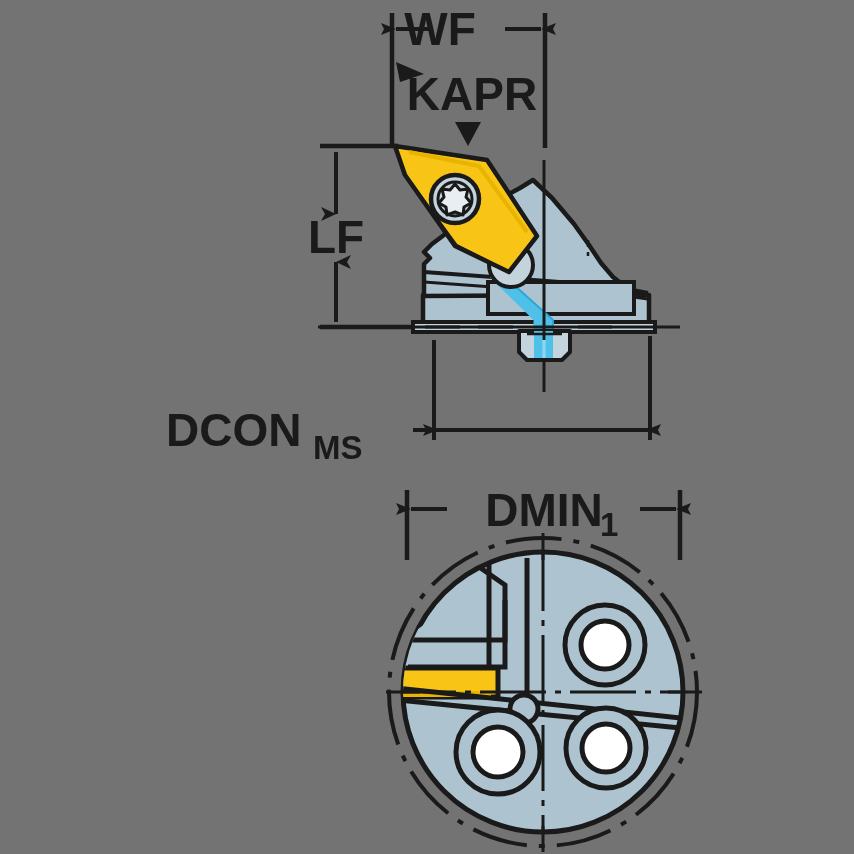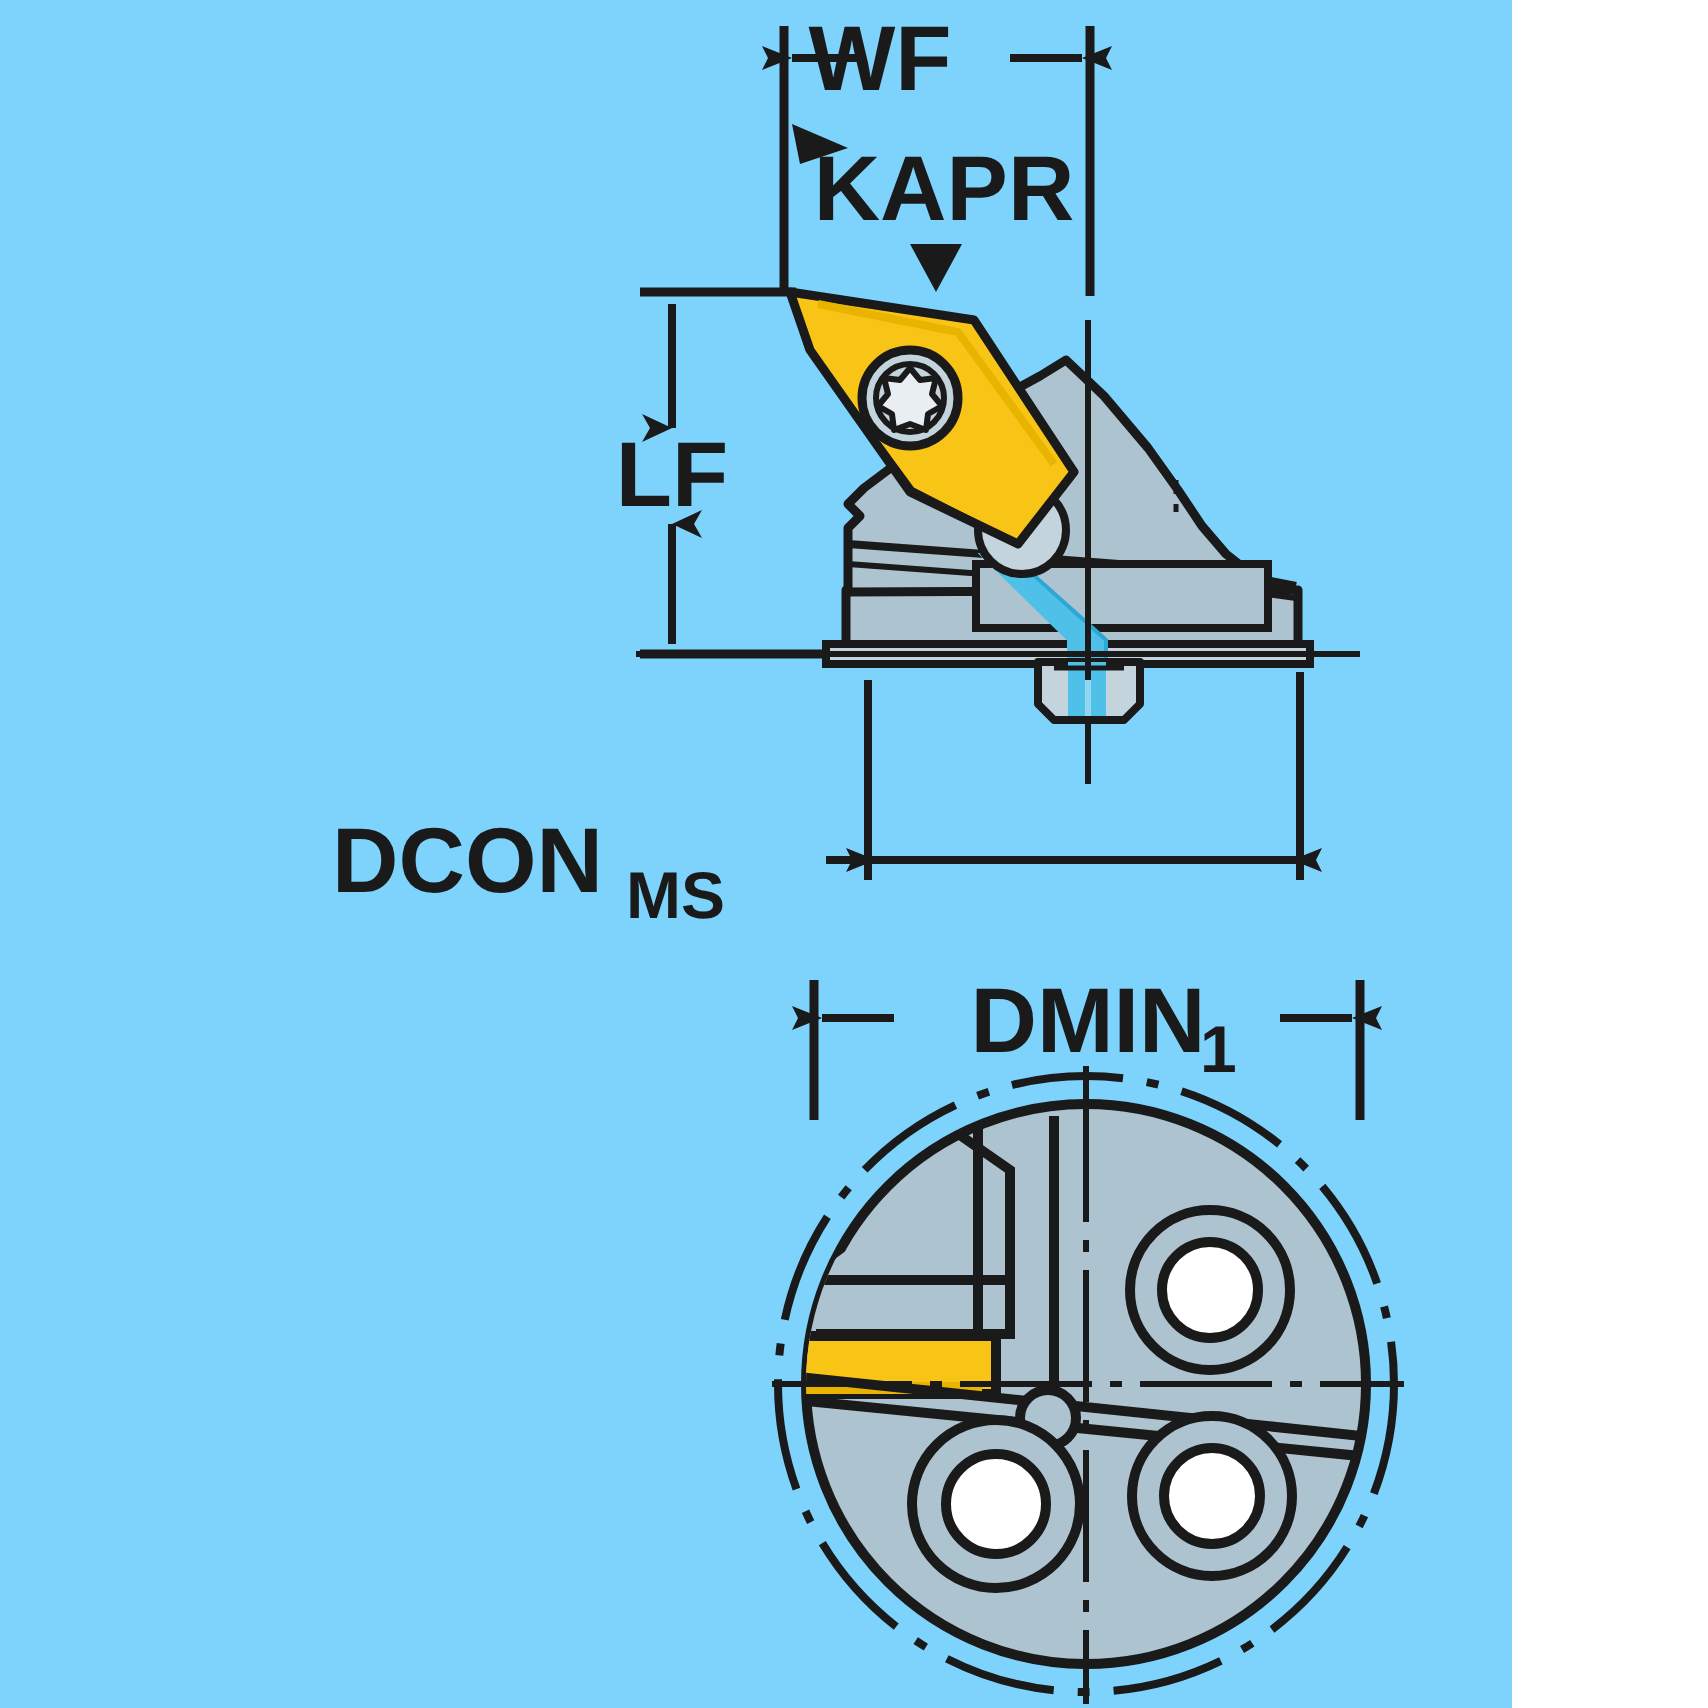--- a/index.html
+++ b/index.html
@@ -1,17 +1,17 @@
 <!DOCTYPE html>
 <html><head>
 <meta charset="utf-8">
 <style>
   html,body{margin:0;padding:0;background:#ffffff;}
   body{width:854px;height:854px;font-family:"Liberation Sans",sans-serif;overflow:hidden;}
-  #stage{position:relative;width:756px;height:854px;background:#7dd3fc;}
+  #stage{position:relative;width:854px;height:854px;background:#737373;}
   svg#drawing{position:absolute;left:0;top:0;width:854px;height:854px;display:block;}
   .lbl{font-family:"Liberation Sans",sans-serif;font-weight:bold;fill:#1a1a1a;}
   .lbl-main{font-size:46px;}
   .lbl-sub{font-size:33px;}
 </style>
 </head>
 <body>
 
 <div id="stage">
 <svg id="drawing" viewBox="0 0 854 854" xmlns="http://www.w3.org/2000/svg">

